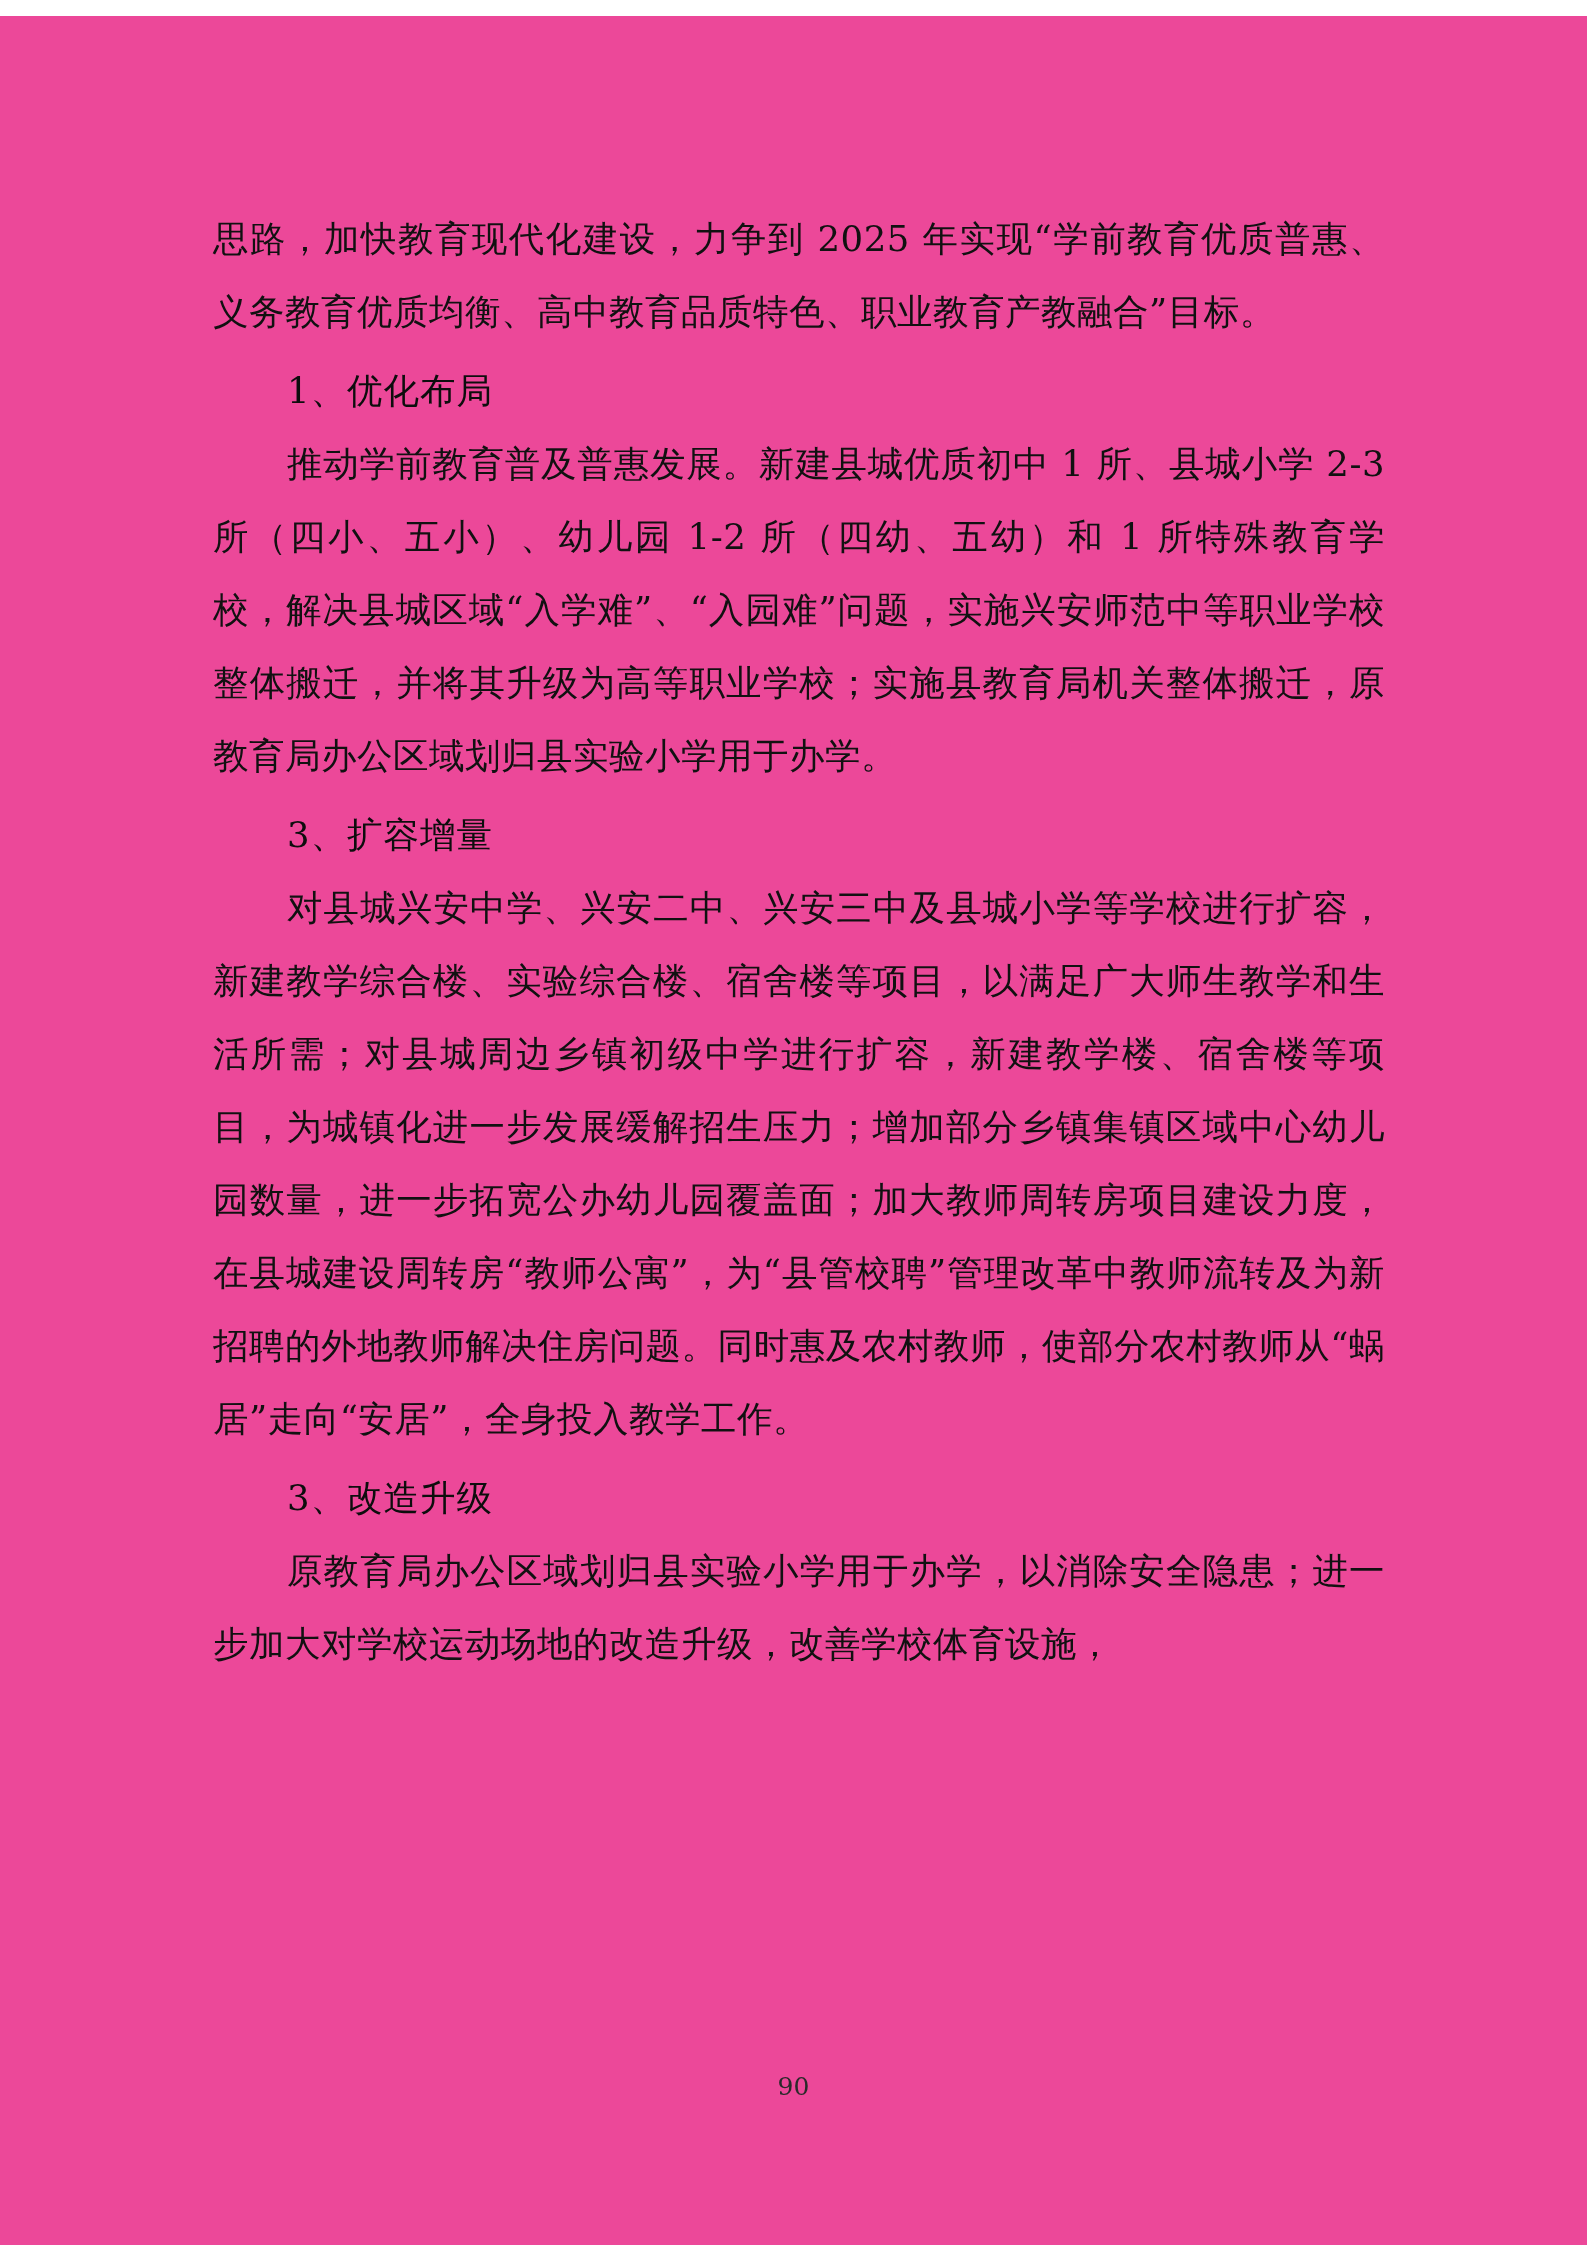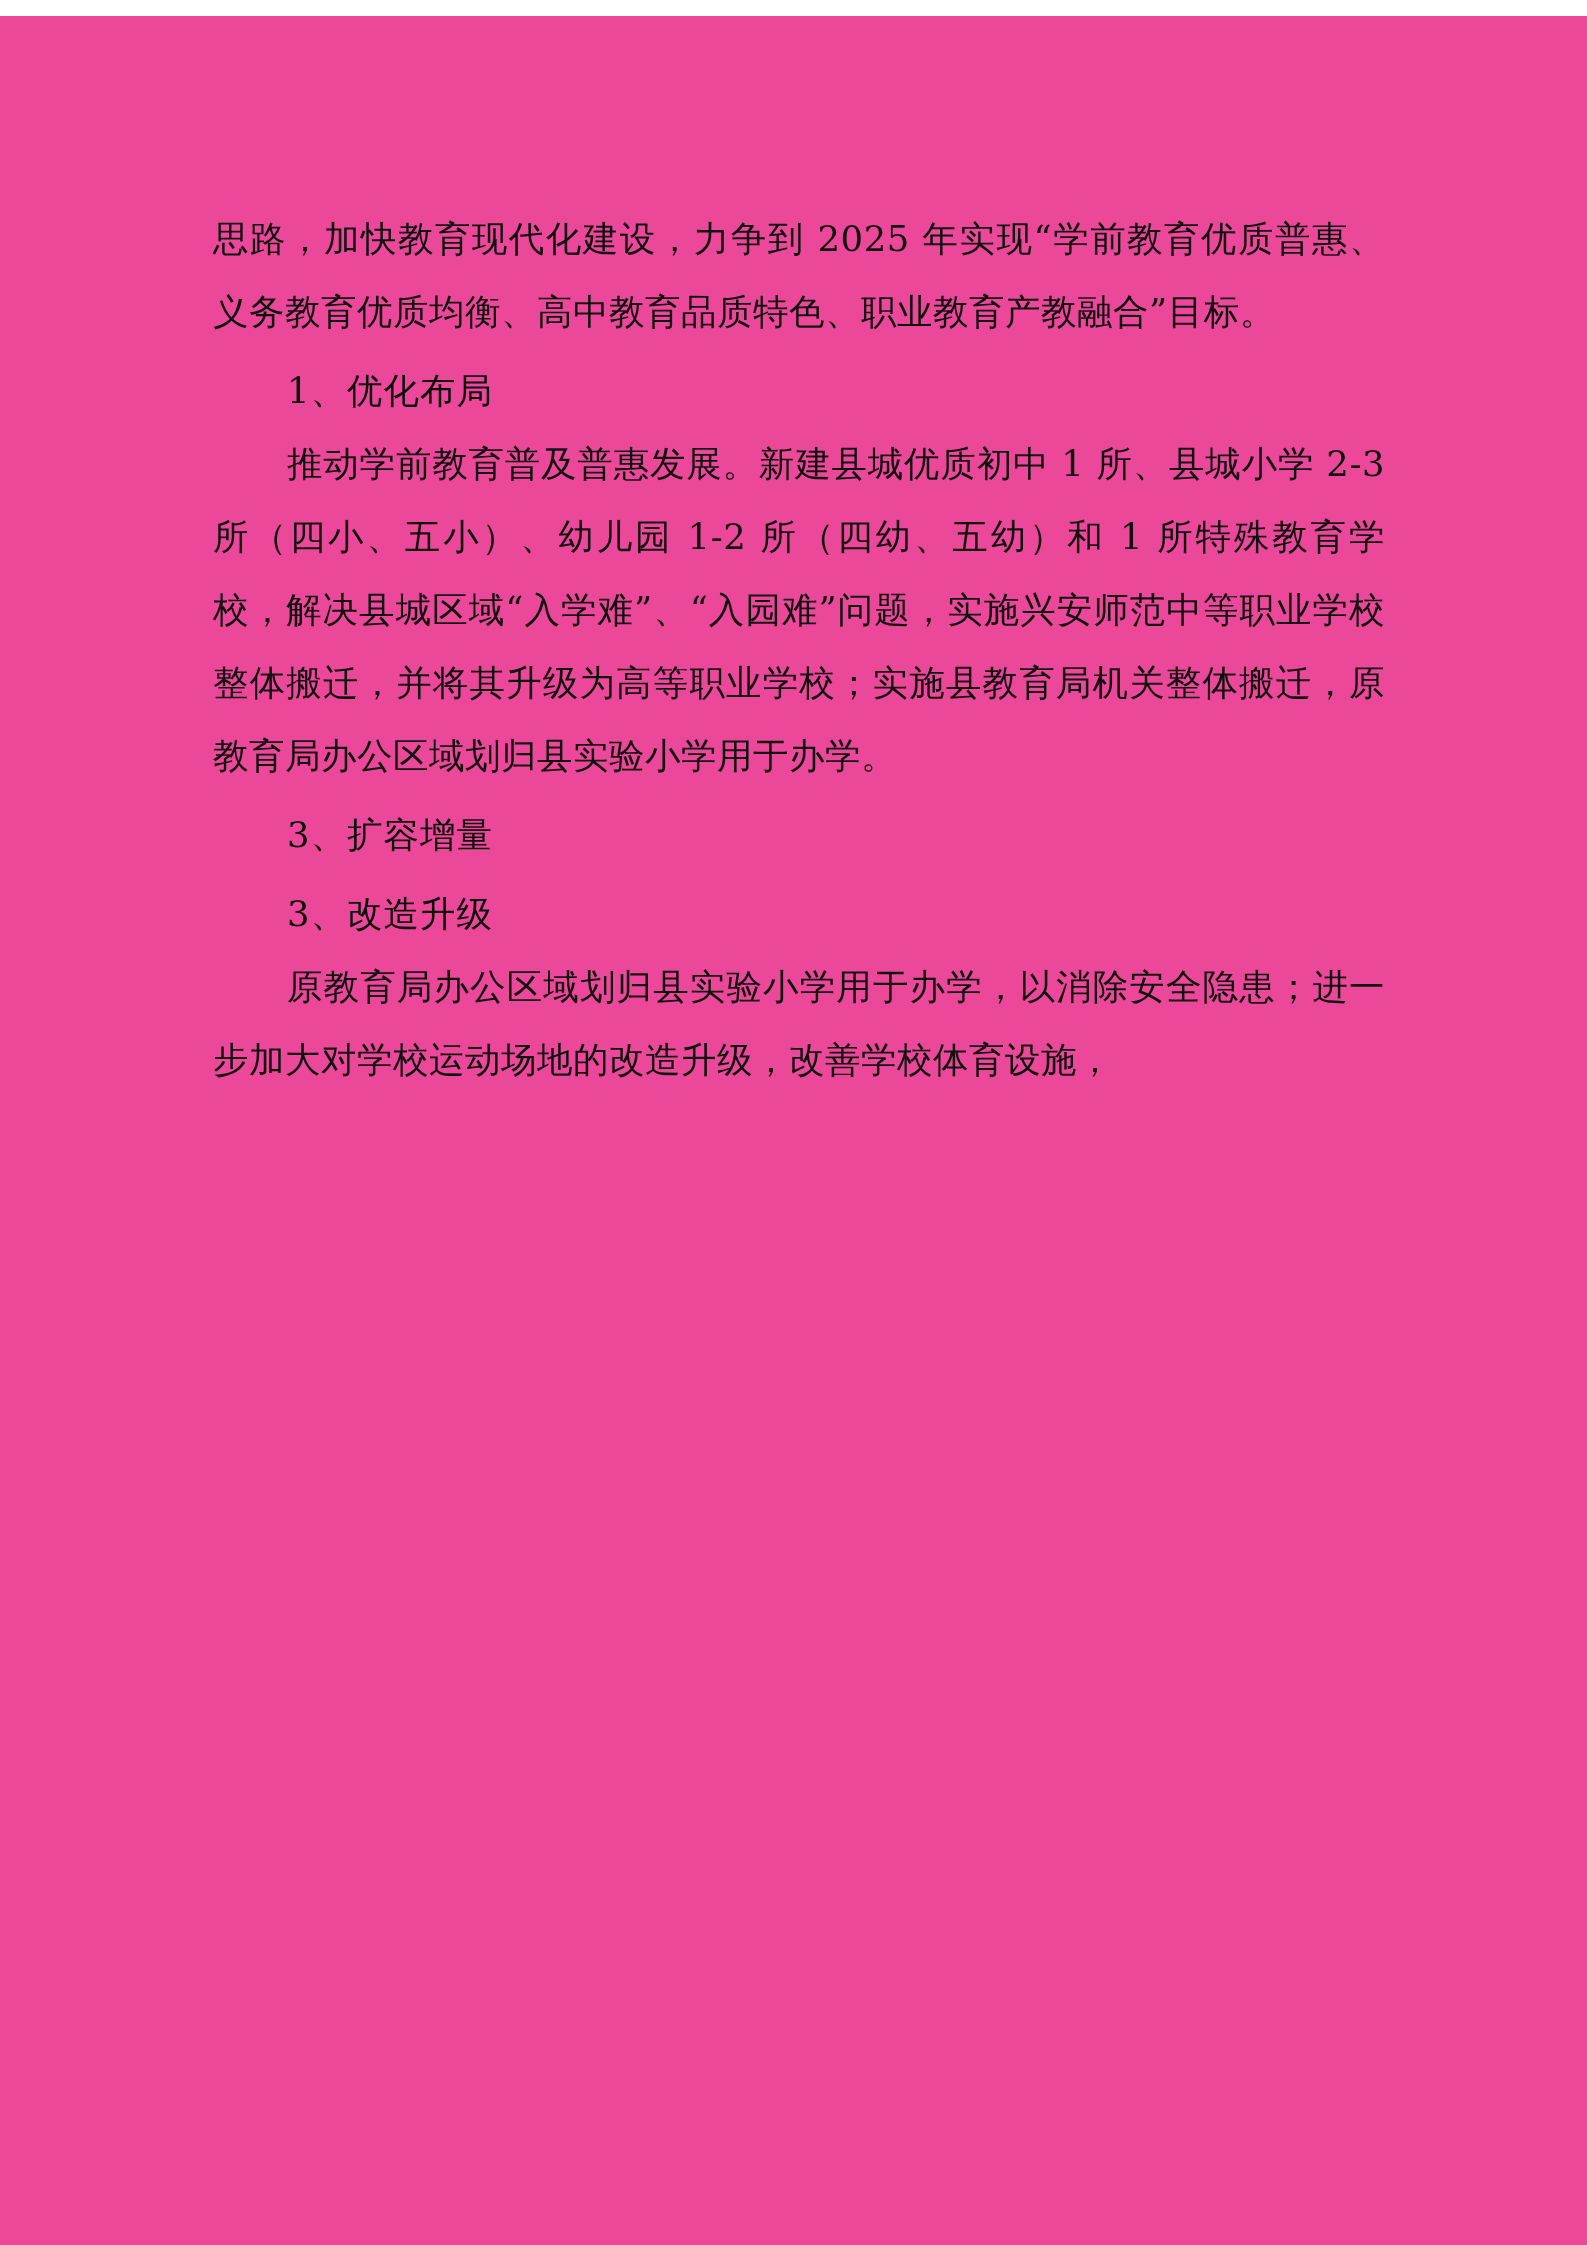--- a/index.html
+++ b/index.html
@@ -61,16 +61,18 @@
 </style>
 </head>
 <body>
 
 <div class="page">
   <div class="content">
     <p class="para">思路，加快教育现代化建设，力争到 2025 年实现“学前教育优质普惠、义务教育优质均衡、高中教育品质特色、职业教育产教融合”目标。</p>
     <h3 class="heading gap-before">1、优化布局</h3>
     <p class="para indent">推动学前教育普及普惠发展。新建县城优质初中 1 所、县城小学 2-3 所（四小、五小）、幼儿园 1-2 所（四幼、五幼）和 1 所特殊教育学校，解决县城区域“入学难”、“入园难”问题，实施兴安师范中等职业学校整体搬迁，并将其升级为高等职业学校；实施县教育局机关整体搬迁，原教育局办公区域划归县实验小学用于办学。</p>
     <h3 class="heading gap-before">3、扩容增量</h3>
+    <p class="para indent">对县城兴安中学、兴安二中、兴安三中及县城小学等学校进行扩容，新建教学综合楼、实验综合楼、宿舍楼等项目，以满足广大师生教学和生活所需；对县城周边乡镇初级中学进行扩容，新建教学楼、宿舍楼等项目，为城镇化进一步发展缓解招生压力；增加部分乡镇集镇区域中心幼儿园数量，进一步拓宽公办幼儿园覆盖面；加大教师周转房项目建设力度，在县城建设周转房“教师公寓”，为“县管校聘”管理改革中教师流转及为新招聘的外地教师解决住房问题。同时惠及农村教师，使部分农村教师从“蜗居”走向“安居”，全身投入教学工作。</p>
     <h3 class="heading gap-before">3、改造升级</h3>
     <p class="para indent">原教育局办公区域划归县实验小学用于办学，以消除安全隐患；进一步加大对学校运动场地的改造升级，改善学校体育设施，</p>
   </div>
+  <div class="pagenum">90</div>
 </div>
 
 </body></html>

